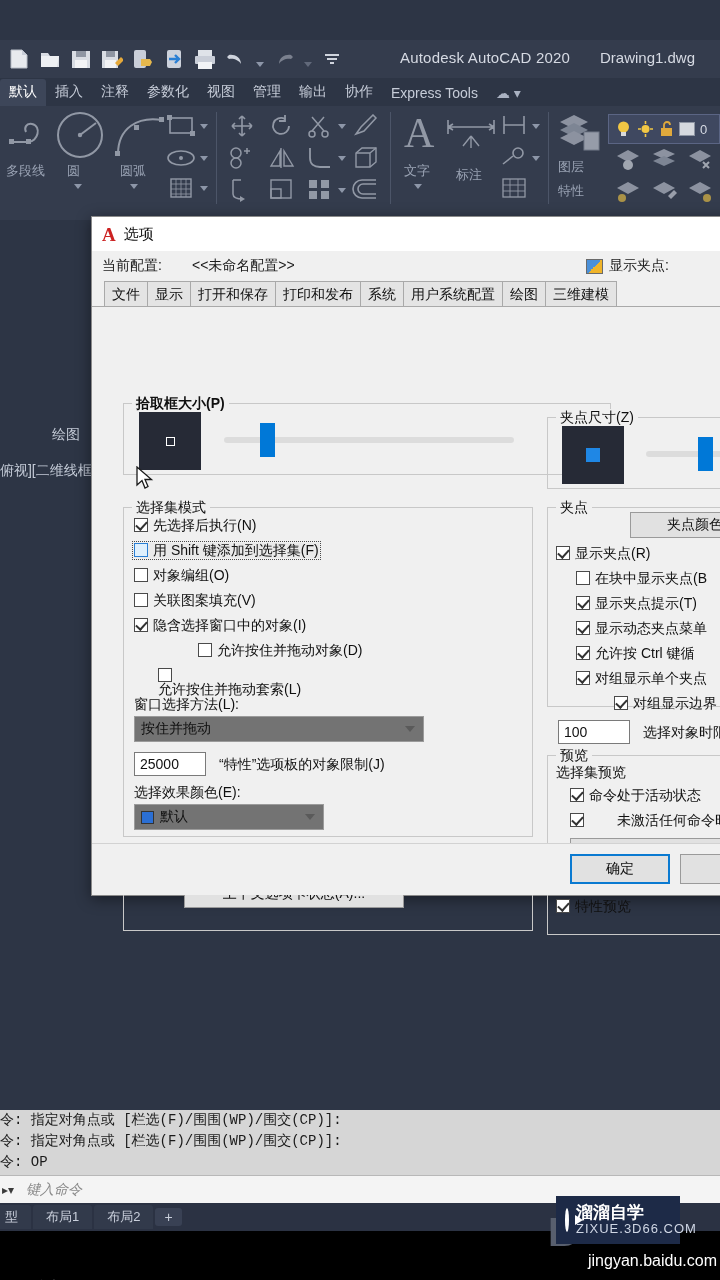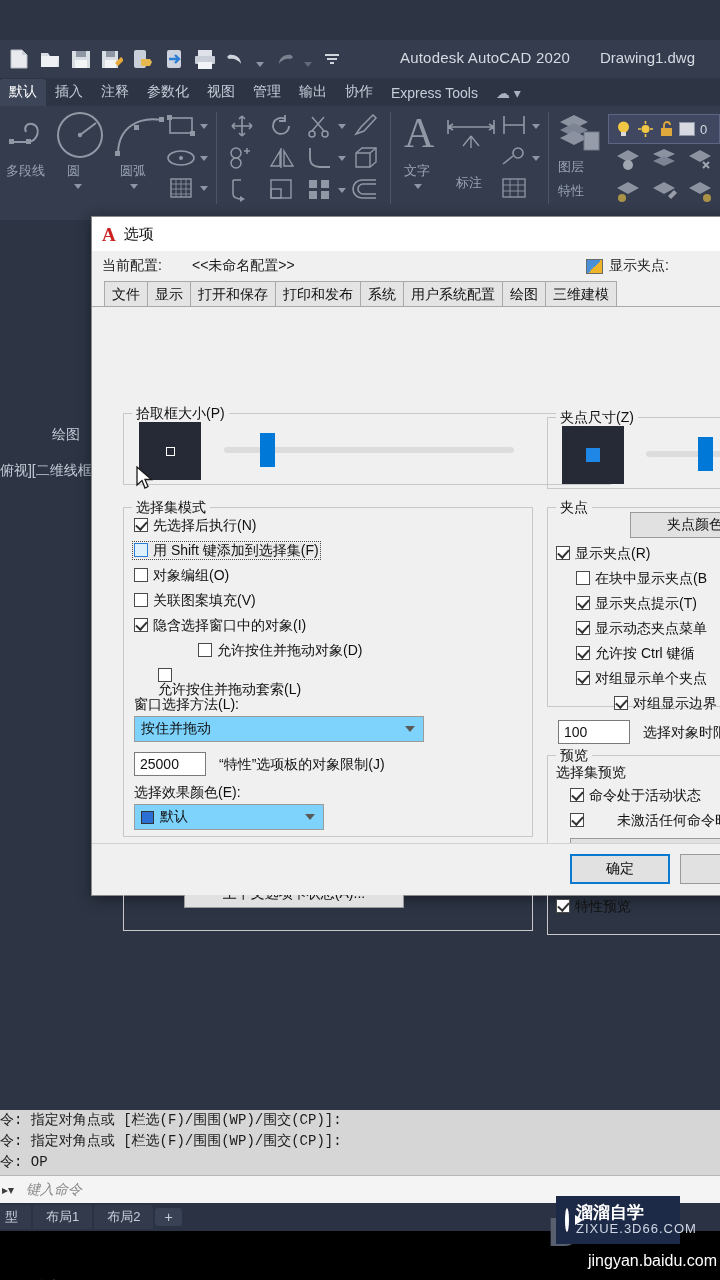--- a/index.html
+++ b/index.html
@@ -89,21 +89,21 @@
   .sl-thumb { position:absolute; width:15px; height:34px; background:#0078d7; }
 
   .cb { position:absolute; display:flex; align-items:flex-start; font-size:14px; color:#101010; white-space:nowrap; line-height:15px; }
   .box { width:14px; height:14px; border:1px solid #4a4a4a; background:#fff; margin-right:5px; flex:none; position:relative; }
   .box.on:after { content:""; position:absolute; left:3px; top:0px; width:5px; height:9px; border:solid #333; border-width:0 2px 2px 0; transform:rotate(42deg); }
   .box.focusblue { border:1px solid #2a7fd4; background:#dff0fd; }
   .cb.focused { outline:1px dotted #4a4a4a; outline-offset:1px; background:#eaeaea; }
   .cb-lab { }
 
   .lbl { position:absolute; font-size:14px; color:#101010; white-space:nowrap; }
-  .combo { position:absolute; background:#7dd3fc; border:1px solid #9b9b9b; display:flex; align-items:center; padding-left:6px; font-size:14px; color:#101010; }
+  .combo { position:absolute; background:#737373; border:1px solid #9b9b9b; display:flex; align-items:center; padding-left:6px; font-size:14px; color:#101010; }
   .combo .arr { position:absolute; right:8px; width:0;height:0;border-left:5px solid transparent;border-right:5px solid transparent;border-top:6px solid #5a5a5a; }
   .swatch { width:13px;height:13px;background:#2b6fd4;border:1px solid #333; margin-right:6px; }
   .txtin { position:absolute; background:#fff; border:1px solid #7a7a7a; font-size:14px; color:#101010; padding-left:5px; display:flex; align-items:center; }
   .btn { position:absolute; background:#e1e1e1; border:1px solid #9a9a9a; font-size:14px; color:#101010; display:flex; align-items:center; justify-content:center; }
 
   .dlg-foot { position:absolute; left:0; bottom:0; width:660px; height:52px; background:#f0f0f0; border-top:1px solid #d2d2d2; }
   .btn-ok { position:absolute; left:478px; top:10px; width:100px; height:30px; background:#e1e1e1; border:2px solid #0a7ad1; font-size:14px; color:#101010; display:flex; align-items:center; justify-content:center; }
   .btn-cancel { position:absolute; left:588px; top:10px; width:100px; height:30px; background:#e1e1e1; border:1px solid #9a9a9a; font-size:14px; color:#101010; display:flex; align-items:center; justify-content:center; }
 
   
@@ -276,21 +276,21 @@
           <path d="M24 6H11a5 5 0 0 0 0 10h13" stroke="#cbd1dc" stroke-width="1.6" fill="none"></path>
         </svg>
 
       <div class="big-ico" style="left:404px;top:6px;font-size:42px;color:#cbd1dc;font-family:'Liberation Serif',serif;line-height:42px;">A</div>
       <div class="rb-label" style="left:404px;top:56px;">文字</div>
       <span class="caret" style="left:414px;top:78px;"></span>
       <svg class="big-ico" style="left:444px;top:8px;" width="54" height="44" viewBox="0 0 54 44">
           <path d="M4 6v14M50 6v14M4 13h46M4 13l5-3M4 13l5 3M50 13l-5-3M50 13l-5 3" stroke="#cbd1dc" stroke-width="1.6" fill="none"></path>
           <path d="M27 22l-8 10M27 22l0 12M27 22l8 10" stroke="#cbd1dc" stroke-width="1.4"></path>
         </svg>
-      <div class="rb-label" style="left:456px;top:68px;">标注</div>
+      <div class="rb-label" style="left:456px;top:60px;">标注</div>
       <svg class="sm-ico" style="left:500px;top:8px;" width="28" height="22" viewBox="0 0 28 22">
           <path d="M4 2v18M24 2v18M4 11h20" stroke="#cbd1dc" stroke-width="1.6"></path>
         </svg>
       <span class="caret" style="left:532px;top:18px;"></span>
       <svg class="sm-ico" style="left:500px;top:40px;" width="28" height="22" viewBox="0 0 28 22">
           <path d="M3 18l10-8" stroke="#cbd1dc" stroke-width="1.6"></path>
           <circle cx="18" cy="7" r="5" stroke="#cbd1dc" stroke-width="1.6" fill="none"></circle>
         </svg>
       <span class="caret" style="left:532px;top:50px;"></span>
       <svg class="sm-ico" style="left:500px;top:70px;" width="28" height="24" viewBox="0 0 28 24">
@@ -396,21 +396,21 @@
       <div class="dtab">打开和保存</div>
       <div class="dtab">打印和发布</div>
       <div class="dtab">系统</div>
       <div class="dtab">用户系统配置</div>
       <div class="dtab">绘图</div>
       <div class="dtab">三维建模</div>
     </div>
 
     <div class="dlg-body">
 
-      <div class="grp" style="left:31px;top:106px;width:488px;height:72px;">
+      <div class="grp" style="left:31px;top:96px;width:488px;height:72px;font-weight:bold;">
         <span class="grp-t">拾取框大小(P)</span>
         <div class="preview-sw" style="position:absolute;left:15px;top:8px;width:62px;height:58px;">
           <div class="pick-sq" style="left:27px;top:25px;width:9px;height:9px;background:transparent;"></div>
         </div>
         <div class="sl-track" style="left:100px;top:33px;width:290px;"></div>
         <div class="sl-thumb" style="left:136px;top:19px;"></div>
       </div>
 
       <div class="grp" style="left:455px;top:110px;width:200px;height:72px;">
         <span class="grp-t">夹点尺寸(Z)</span>

